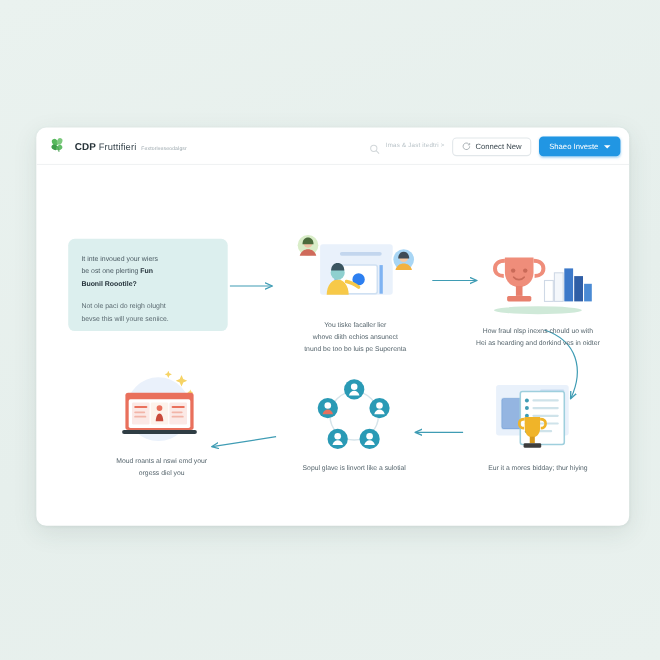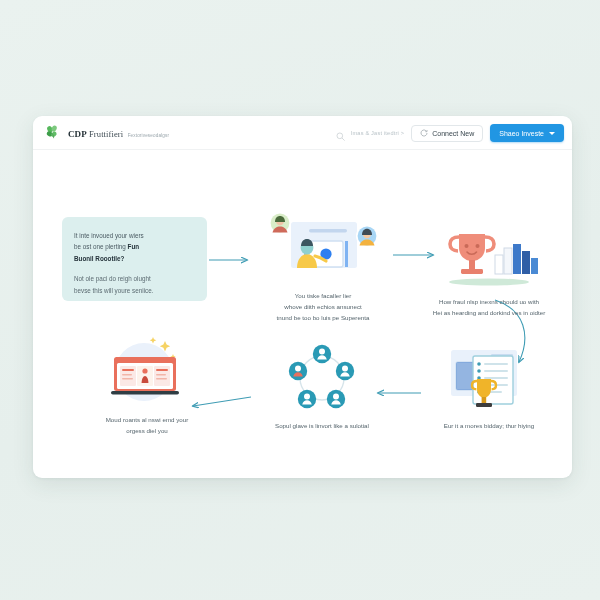--- a/index.html
+++ b/index.html
@@ -29,21 +29,21 @@
   
   .topbar {
     position: relative;
     height: 34px;
     border-bottom: 1px solid #f0f2f3;
     display: flex; align-items: center;
   }
   .brand { display: flex; align-items: center; gap: 6px; padding-left: 12px; }
   .leaf-icon { width: 17px; height: 17px; flex: 0 0 17px; }
   .brand-text { line-height: 1.05; }
-  .brand-line1 { font-size: 8.5px; color: #3d4a52; letter-spacing: .1px; white-space: nowrap; font-family: Liberation Serif, serif; }
+  .brand-line1 { font-size: 8.5px; color: #3d4a52; letter-spacing: .1px; white-space: nowrap; }
   .brand-line1 b { font-weight: bold; color: #263238; font-size: 9px; }
   .brand-line2 { font-size: 4.6px; color: #9aa6ac; letter-spacing: .15px; margin-top: 1px; white-space: nowrap; }
 
   .topbar-right {
     position: absolute; right: 8px; top: 0; height: 34px;
     display: flex; align-items: center; gap: 7px;
   }
   .search-box { display: flex; align-items: center; gap: 5px; }
   .search-icon { width: 11px; height: 11px; opacity: .45; }
   .search-ph { font-size: 5.6px; color: #b9c3c8; letter-spacing: .2px; white-space: nowrap; }

